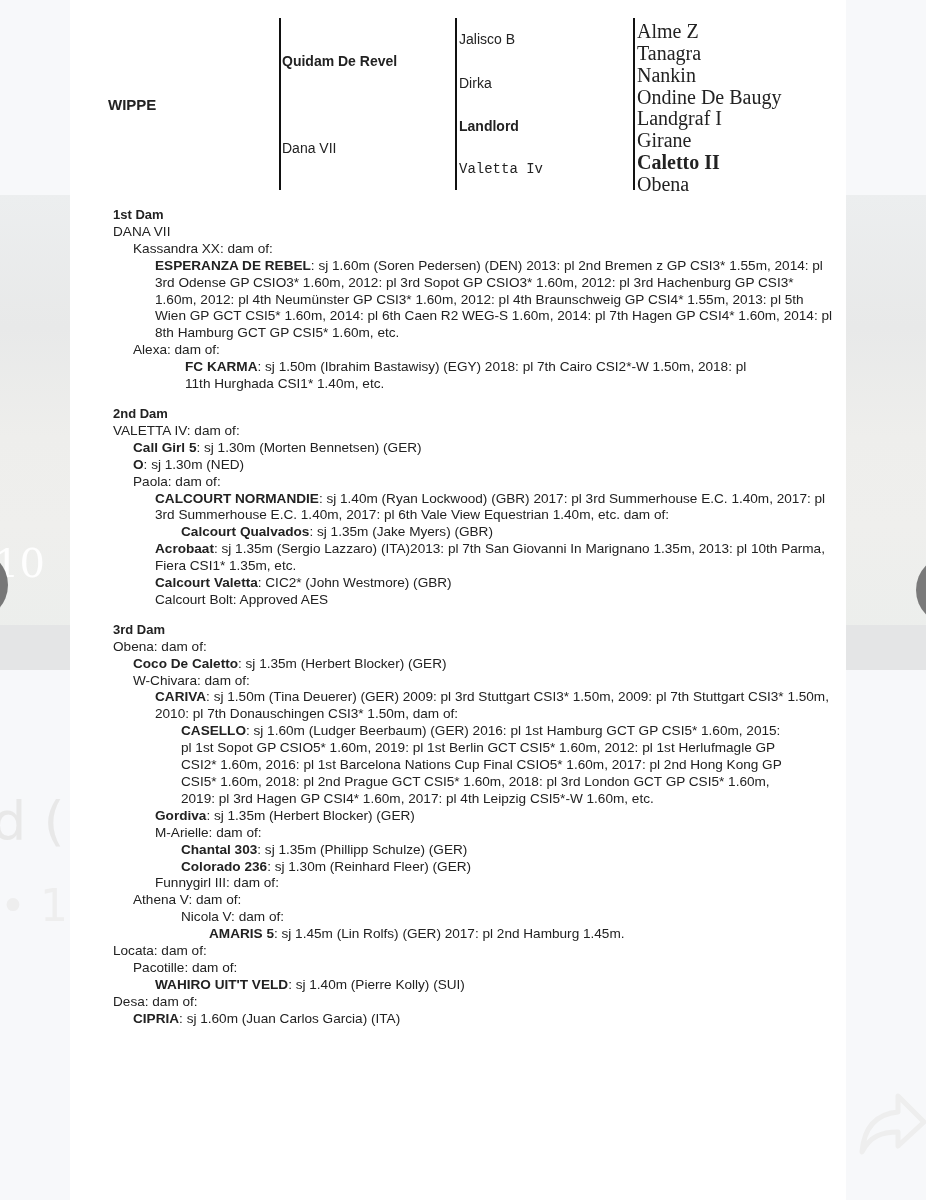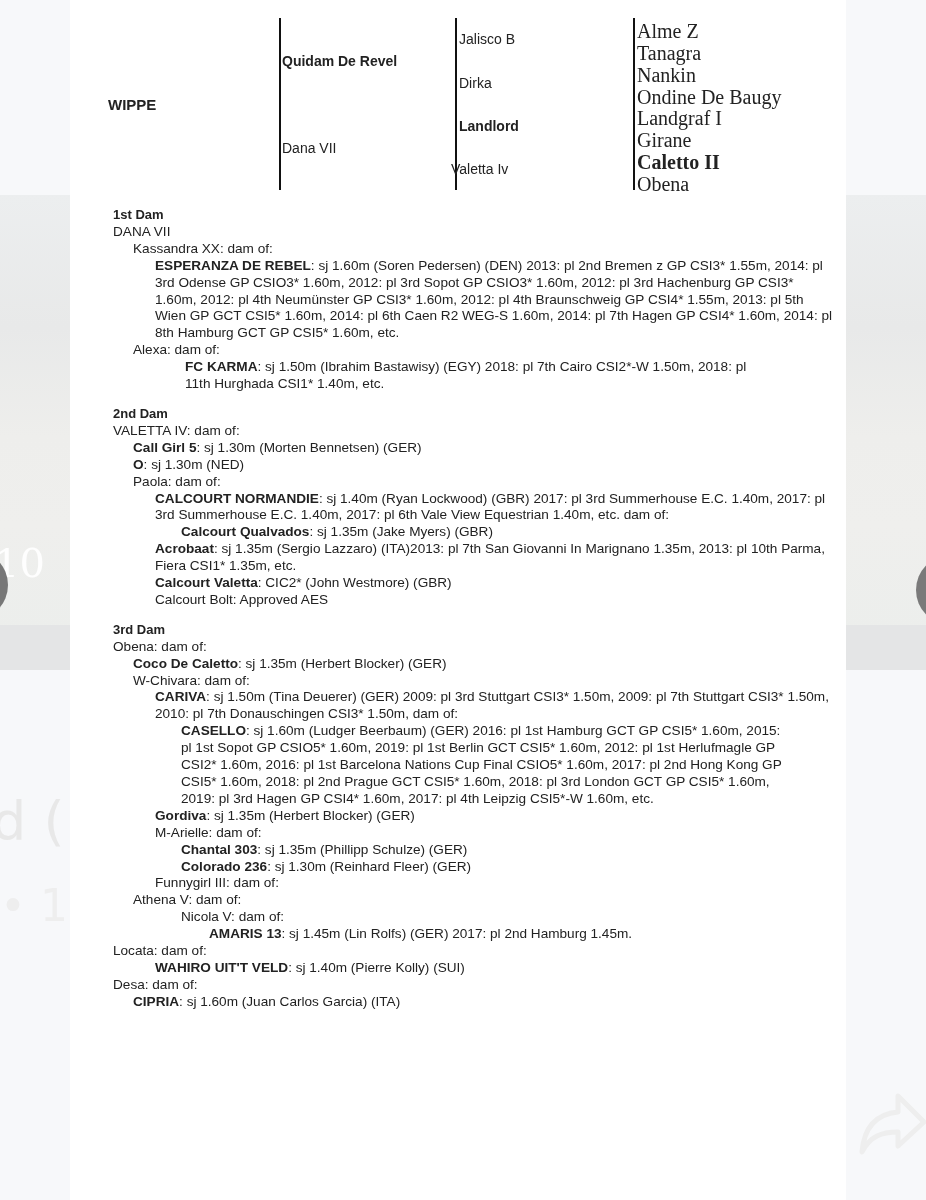--- a/index.html
+++ b/index.html
@@ -85,21 +85,21 @@
     <div class="name bold" style="left:38px; top:96px; font-size:15px;">WIPPE</div>
 
     <div class="vline" style="left:209px;"></div>
     <div class="name bold" style="left:212px; top:53px;">Quidam De Revel</div>
     <div class="name" style="left:212px; top:140px;">Dana VII</div>
 
     <div class="vline" style="left:385px;"></div>
     <div class="name" style="left:389px; top:31px;">Jalisco B</div>
     <div class="name" style="left:389px; top:75px;">Dirka</div>
     <div class="name bold" style="left:389px; top:118px;">Landlord</div>
-    <div class="name" style="left:381px; top:161px;">Valetta Iv</div>
+    <div class="name" style="left:389px; top:161px;font-family:Liberation Mono, monospace;">Valetta Iv</div>
 
     <div class="vline" style="left:563px;"></div>
     <div class="name g4" style="left:567px; top:20px;">Alme Z</div>
     <div class="name g4" style="left:567px; top:42px;">Tanagra</div>
     <div class="name g4" style="left:567px; top:64px;">Nankin</div>
     <div class="name g4" style="left:567px; top:86px;">Ondine De Baugy</div>
     <div class="name g4" style="left:567px; top:107px;">Landgraf I</div>
     <div class="name g4" style="left:567px; top:129px;">Girane</div>
     <div class="name g4 bold" style="left:567px; top:151px;">Caletto II</div>
     <div class="name g4" style="left:567px; top:173px;">Obena</div>
@@ -164,23 +164,24 @@
     <div class="line" style="padding-left:68px;">
       <span class="horse">Chantal 303</span><span>: sj 1.35m (Phillipp Schulze) (GER)</span>
     </div>
     <div class="line" style="padding-left:68px;">
       <span class="horse">Colorado 236</span><span>: sj 1.30m (Reinhard Fleer) (GER)</span>
     </div>
     <div class="line i2">Funnygirl III: dam of:</div>
     <div class="line i1">Athena V: dam of:</div>
     <div class="line" style="padding-left:68px;">Nicola V: dam of:</div>
     <div class="line i4">
-      <span class="horse">AMARIS 13</span><span>: sj 1.45m (Lin Rolfs) (GER) 2017: pl 2nd Hamburg 1.45m.</span>
+      <span class="horse">AMARIS 5</span><span>: sj 1.45m (Lin Rolfs) (GER) 2017: pl 2nd Hamburg 1.45m.</span>
     </div>
     <div class="line">Locata: dam of:</div>
+    <div class="line i1">Pacotille: dam of:</div>
     <div class="line i2">
       <span class="horse">WAHIRO UIT'T VELD</span><span>: sj 1.40m (Pierre Kolly) (SUI)</span>
     </div>
     <div class="line">Desa: dam of:</div>
     <div class="line i1">
       <span class="horse">CIPRIA</span><span>: sj 1.60m (Juan Carlos Garcia) (ITA)</span>
     </div>
   </div>
 </div>
 

